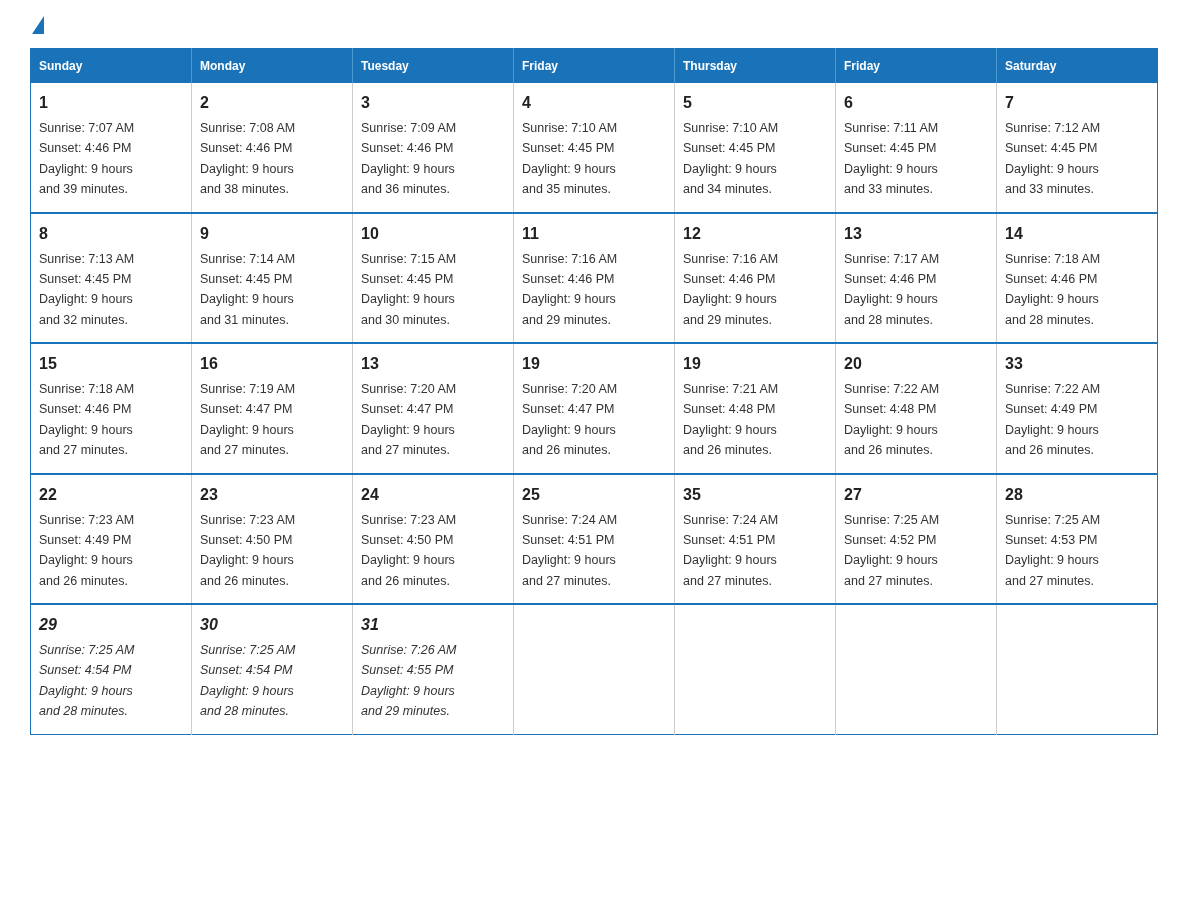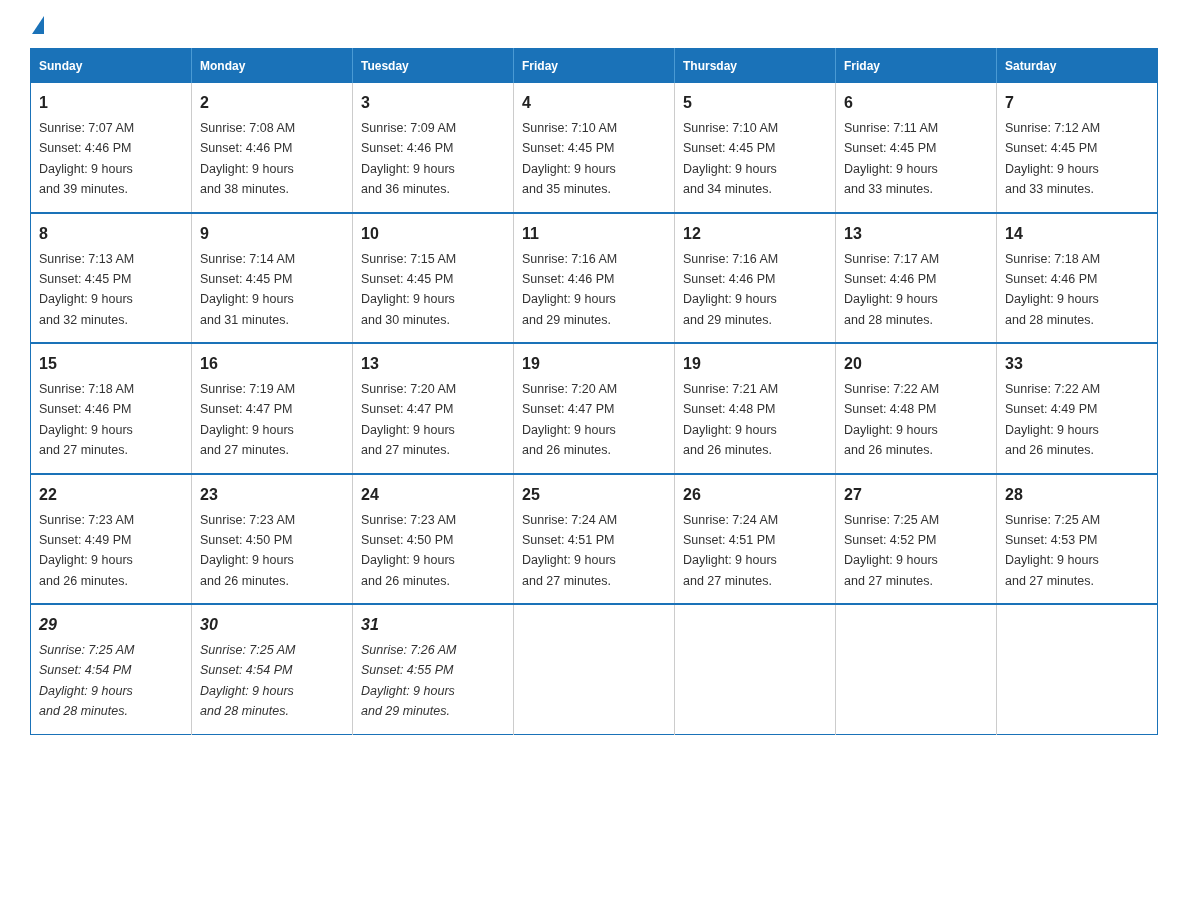--- a/index.html
+++ b/index.html
@@ -244,21 +244,21 @@
       </td>
         <td>
         <span class="day-number">24</span>
         <span class="day-info">Sunrise: 7:23 AM<br>Sunset: 4:50 PM<br>Daylight: 9 hours<br>and 26 minutes.</span>
       </td>
         <td>
         <span class="day-number">25</span>
         <span class="day-info">Sunrise: 7:24 AM<br>Sunset: 4:51 PM<br>Daylight: 9 hours<br>and 27 minutes.</span>
       </td>
         <td>
-        <span class="day-number">26</span>
+        <span class="day-number">35</span>
         <span class="day-info">Sunrise: 7:24 AM<br>Sunset: 4:51 PM<br>Daylight: 9 hours<br>and 27 minutes.</span>
       </td>
         <td>
         <span class="day-number">27</span>
         <span class="day-info">Sunrise: 7:25 AM<br>Sunset: 4:52 PM<br>Daylight: 9 hours<br>and 27 minutes.</span>
       </td>
         <td>
         <span class="day-number">28</span>
         <span class="day-info">Sunrise: 7:25 AM<br>Sunset: 4:53 PM<br>Daylight: 9 hours<br>and 27 minutes.</span>
       </td>

